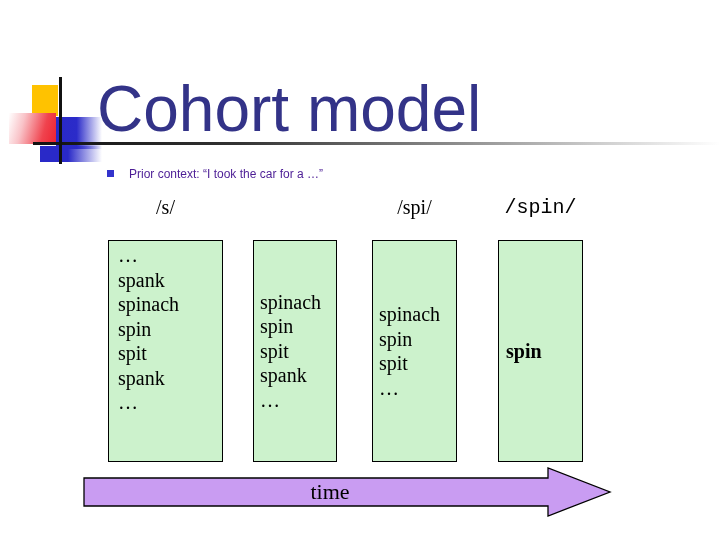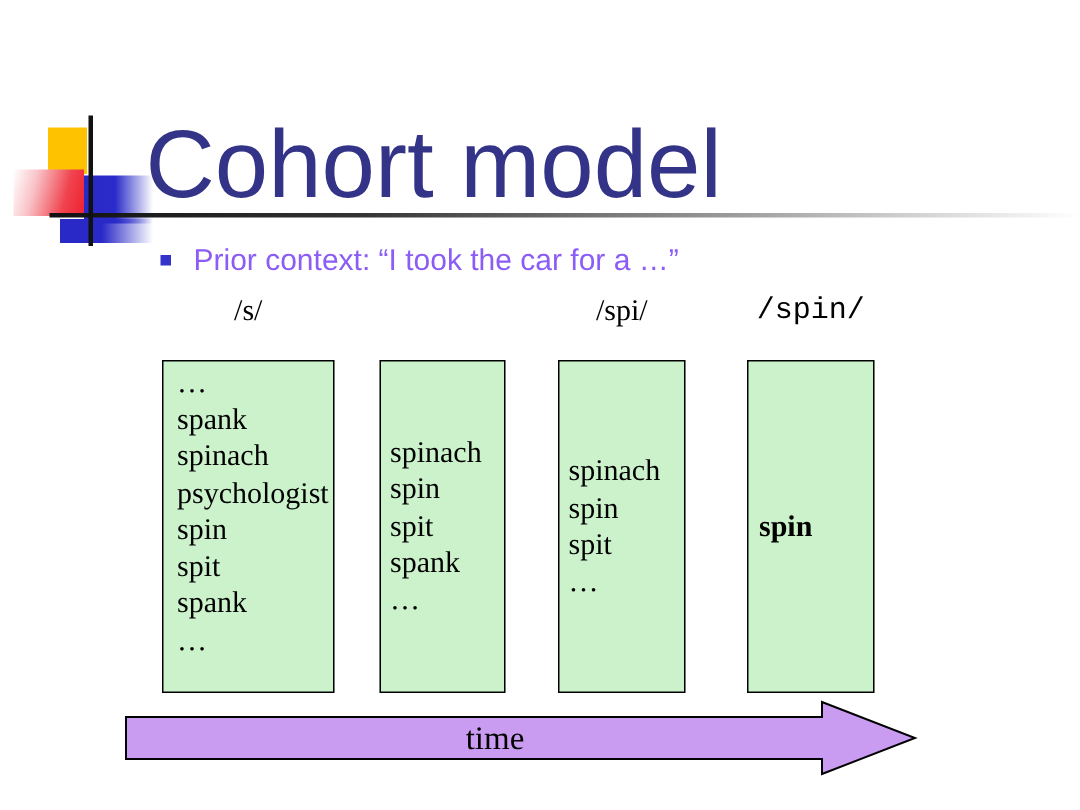--- a/index.html
+++ b/index.html
@@ -16,22 +16,22 @@
     background:linear-gradient(90deg,#2929c8 0%,#2b2bc9 45%,#ffffff 100%);}
   .logo-blue-small{position:absolute;left:40px;top:146px;width:62px;height:16px;
     background:linear-gradient(90deg,#2929c8 0%,#2929c8 45%,rgba(41,41,200,0) 100%);}
   .rule-h{position:absolute;left:33px;top:142px;width:687px;height:3px;
     background:linear-gradient(90deg,#111 0%,#333 30%,#888 60%,#ccc 82%,#fff 100%);}
   .rule-v{position:absolute;left:59px;top:77px;width:3px;height:87px;background:#111;}
   
   .title{position:absolute;left:97px;top:84px;font-size:64px;line-height:50px;
     color:#333388;white-space:nowrap;}
   .bullet-marker{position:absolute;left:107px;top:170px;width:7px;height:7px;background:#3333CC;}
-  .bullet-text{position:absolute;left:129px;top:162px;font-size:20px;line-height:25px;
-    color:#8b5cf6;white-space:nowrap;}
+  .bullet-text{position:absolute;left:129px;top:162px;font-size:12px;line-height:25px;
+    color:#4c1d95;white-space:nowrap;}
   
   .col-header{position:absolute;top:196px;height:26px;text-align:center;
     font-family:"Liberation Serif",serif;font-size:20px;color:#000;}
   .cohort-box{position:absolute;top:240px;height:222px;box-sizing:border-box;
     background:#CCF2CC;border:1px solid #000;
     font-family:"Liberation Serif",serif;font-size:20px;line-height:24.5px;
     display:flex;flex-direction:column;}
   .cohort-box .word{white-space:nowrap;}
   .box-0{left:108px;width:115px;padding:2px 2px 0 9px;justify-content:flex-start;}
   .box-1{left:253px;width:84px;padding-left:6px;justify-content:center;}
@@ -62,21 +62,20 @@
   <div class="bullet-text">Prior context: “I took the car for a …”</div>
 
   <div class="col-header hdr-0">/s/</div>
   <div class="col-header hdr-2">/spi/</div>
   <div class="col-header hdr-3">/spin/</div>
 
   <div class="cohort-box box-0">
       <div class="word">…</div>
       <div class="word">spank</div>
       <div class="word">spinach</div>
-      <div class="word">psychologist</div>
       <div class="word">spin</div>
       <div class="word">spit</div>
       <div class="word">spank</div>
       <div class="word">…</div>
     </div>
   <div class="cohort-box box-1">
       <div class="word">spinach</div>
       <div class="word">spin</div>
       <div class="word">spit</div>
       <div class="word">spank</div>

